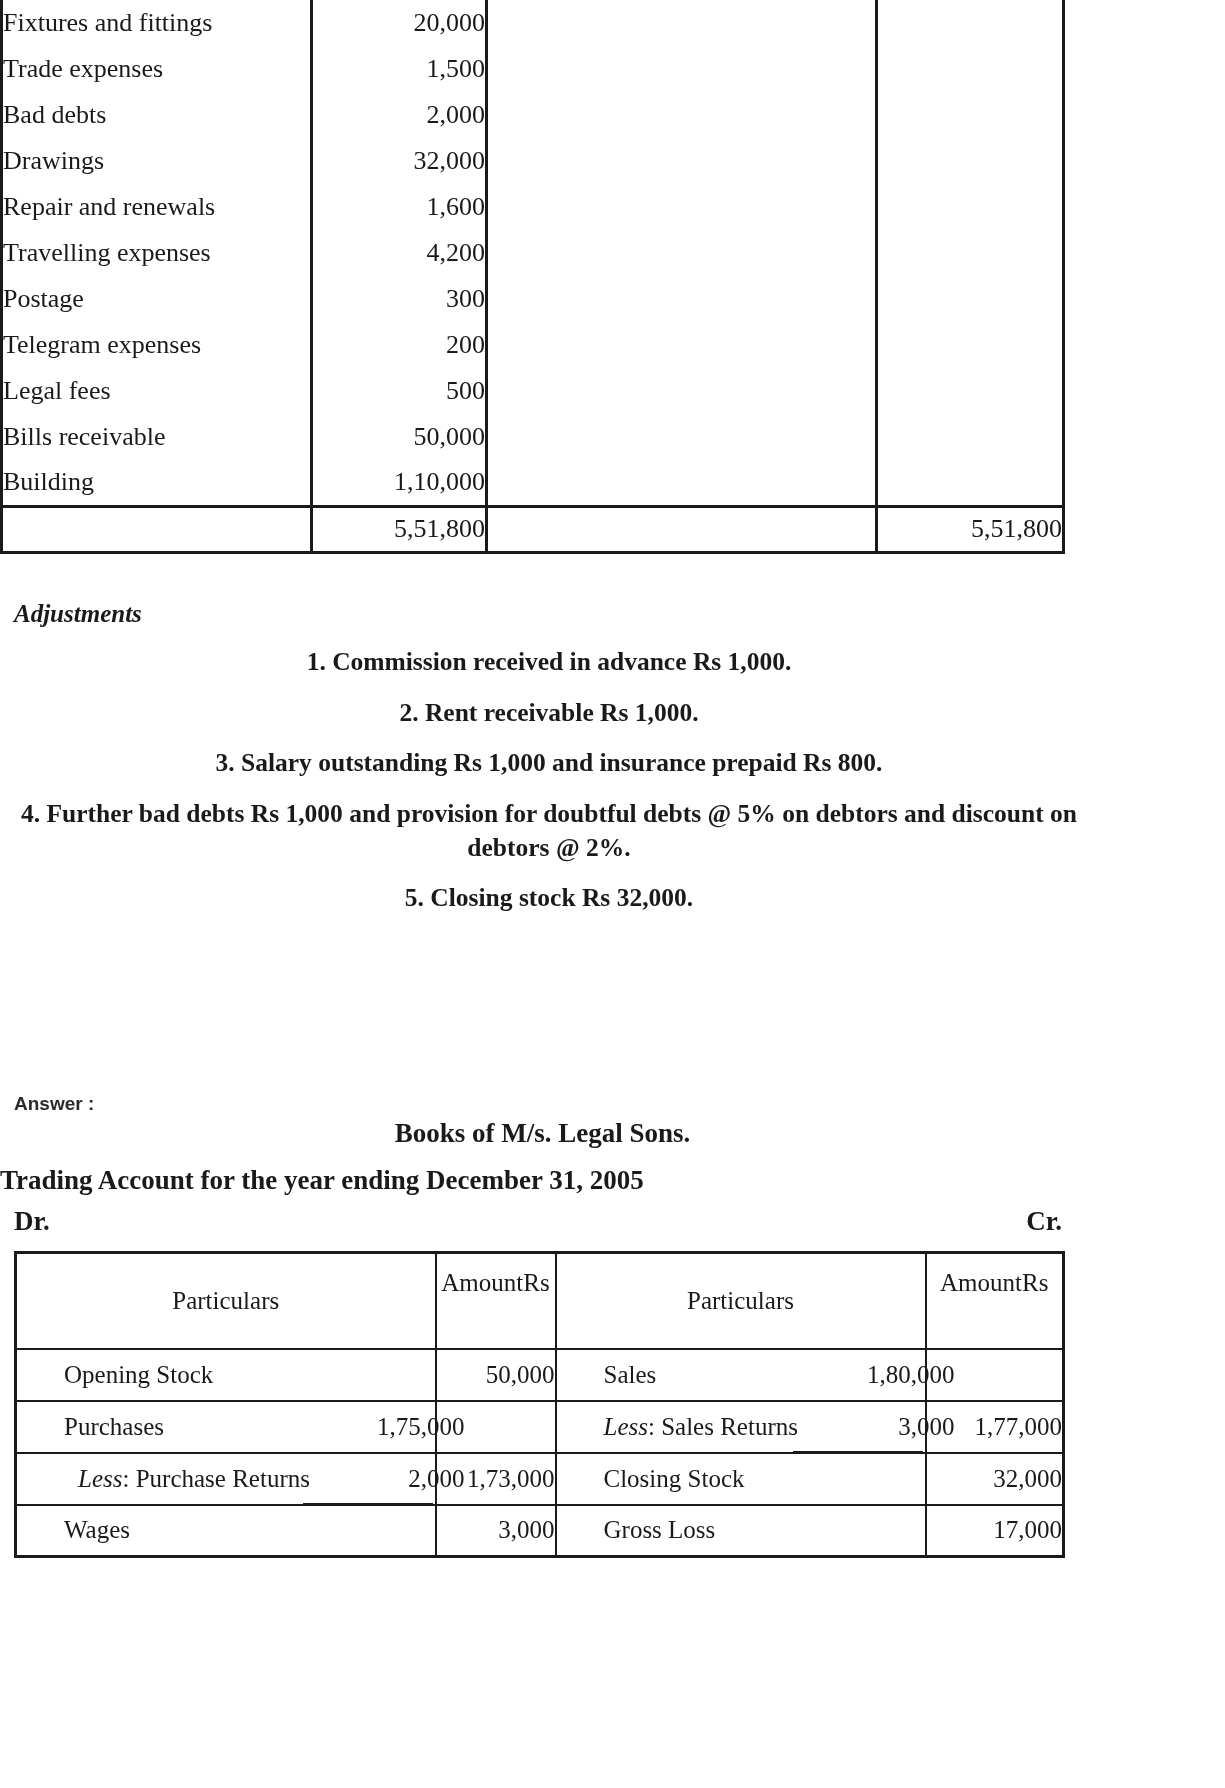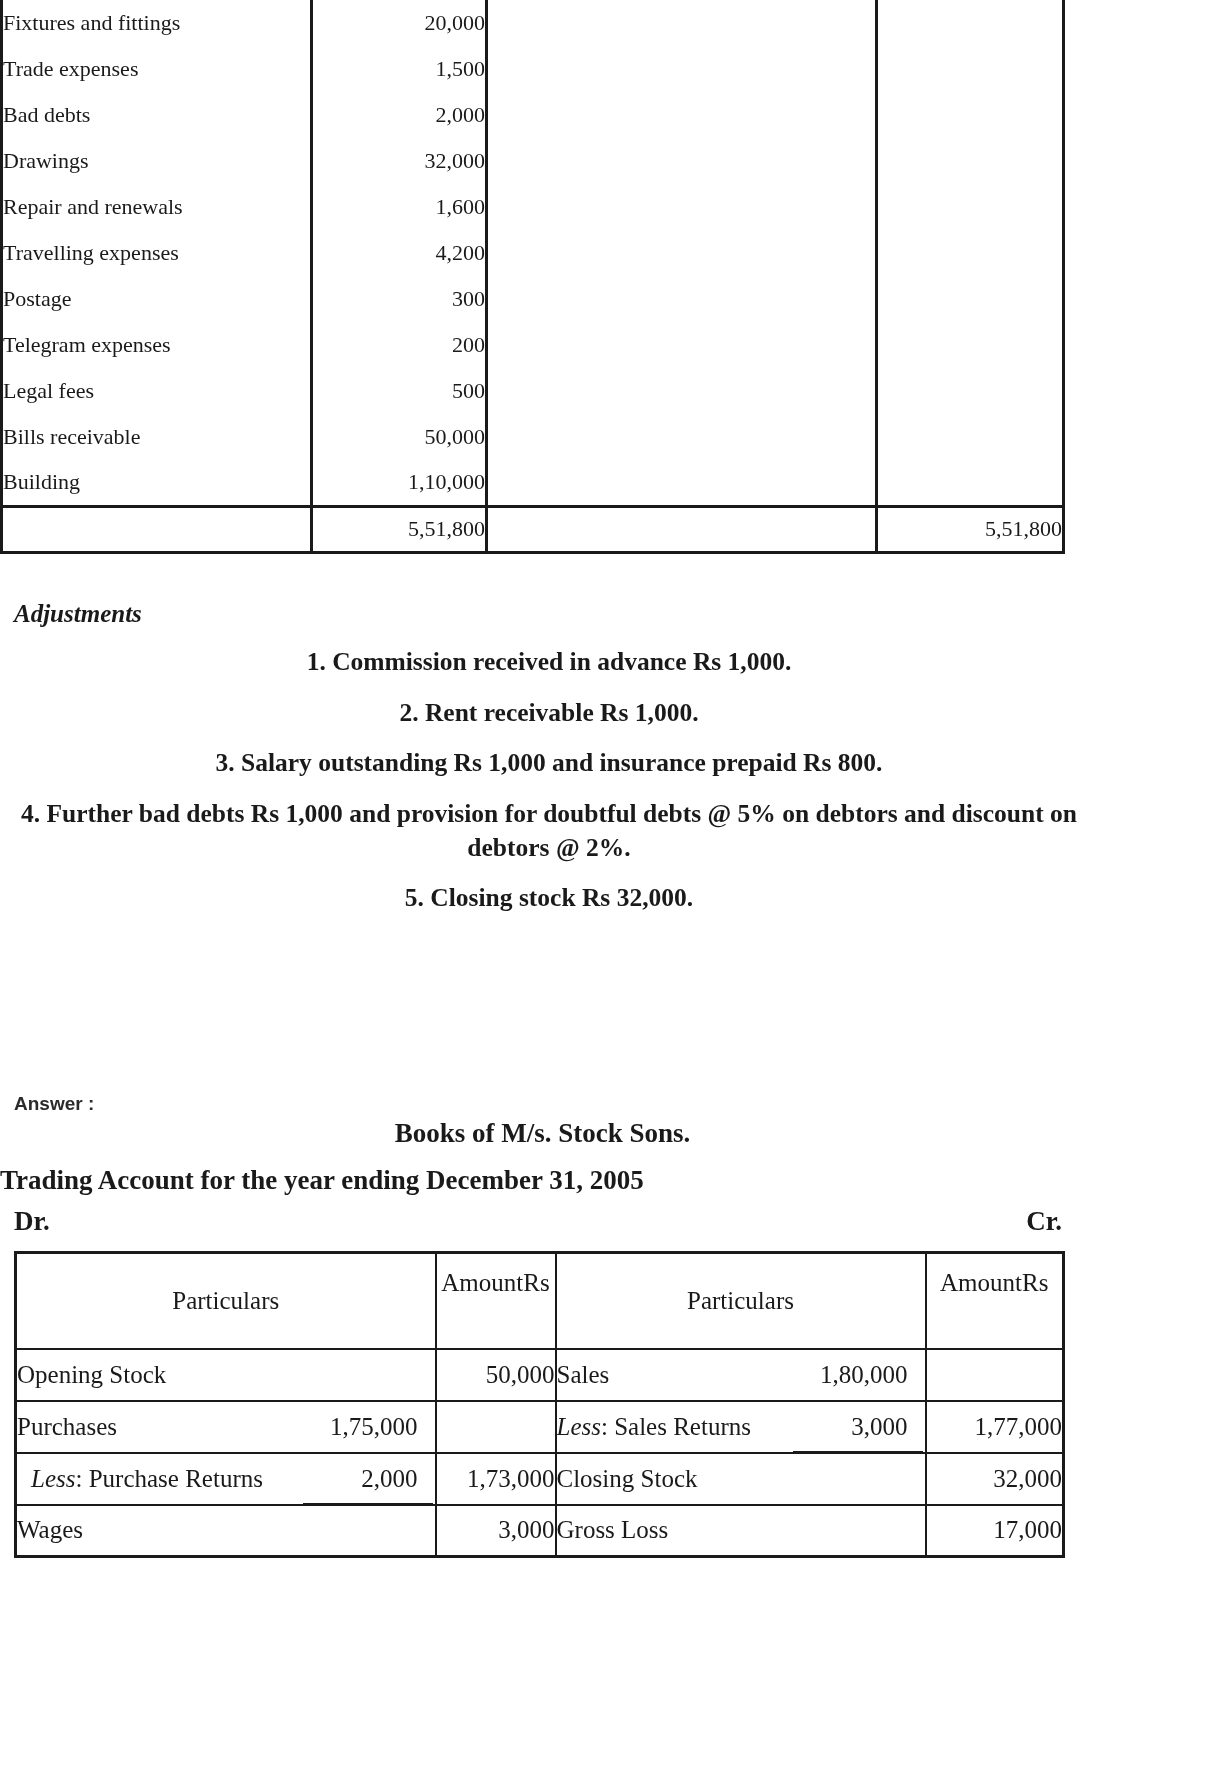--- a/index.html
+++ b/index.html
@@ -28,21 +28,21 @@
     border-collapse: collapse;
     width: 1062px;
     table-layout: fixed;
   }
   table.tb td {
     border-left: 3px solid #1a1a1a;
     border-right: 3px solid #1a1a1a;
     padding: 0;
     height: 46px;
     vertical-align: middle;
-    font-size: 22px;
+    font-size: 26px;
     line-height: 1;
   }
   td.c-name   { width: 310px; padding-left: 12px; text-align: left; }
   td.c-amt1   { width: 175px; padding-right: 22px; text-align: right; }
   td.c-name2  { width: 390px; padding-left: 12px; text-align: left; }
   td.c-amt2   { width: 187px; padding-right: 22px; text-align: right; }
 
   tr.tb-total td {
     border-top: 3px solid #1a1a1a;
     border-bottom: 3px solid #1a1a1a;
@@ -148,20 +148,21 @@
   }
   td.v-cell {
     text-align: right;
     padding-right: 18px;
   }
   .pline {
     display: flex;
     justify-content: space-between;
     align-items: center;
     width: 100%;
+    margin-left: 47px;
   }
   .pline .lbl { text-align: left; }
   .pline .sub { text-align: right; padding-right: 17px; }
   .ital { font-style: italic; }
   .underline-sub {
     position: relative;
   }
   .rule {
     position: absolute;
     height: 3px;
@@ -255,21 +256,21 @@
 
 <div class="adj-list">
   <div class="adj-item">1. Commission received in advance Rs 1,000.</div>
   <div class="adj-item">2. Rent receivable Rs 1,000.</div>
   <div class="adj-item">3. Salary outstanding Rs 1,000 and insurance prepaid Rs 800.</div>
   <div class="adj-item">4. Further bad debts Rs 1,000 and provision for doubtful debts @ 5% on debtors and discount on debtors @ 2%.</div>
   <div class="adj-item">5. Closing stock Rs 32,000.</div>
 </div>
 
 <div class="answer-label">Answer :</div>
-<div class="books-title">Books of M/s. Stock Sons.</div>
+<div class="books-title">Books of M/s. Legal Sons.</div>
 <div class="trading-title">Trading Account for the year ending December 31, 2005</div>
 
 <div class="drcr-row">
   <span>Dr.</span>
   <span>Cr.</span>
 </div>
 
 <div class="ta-wrap">
   <table class="ta">
     <thead>

